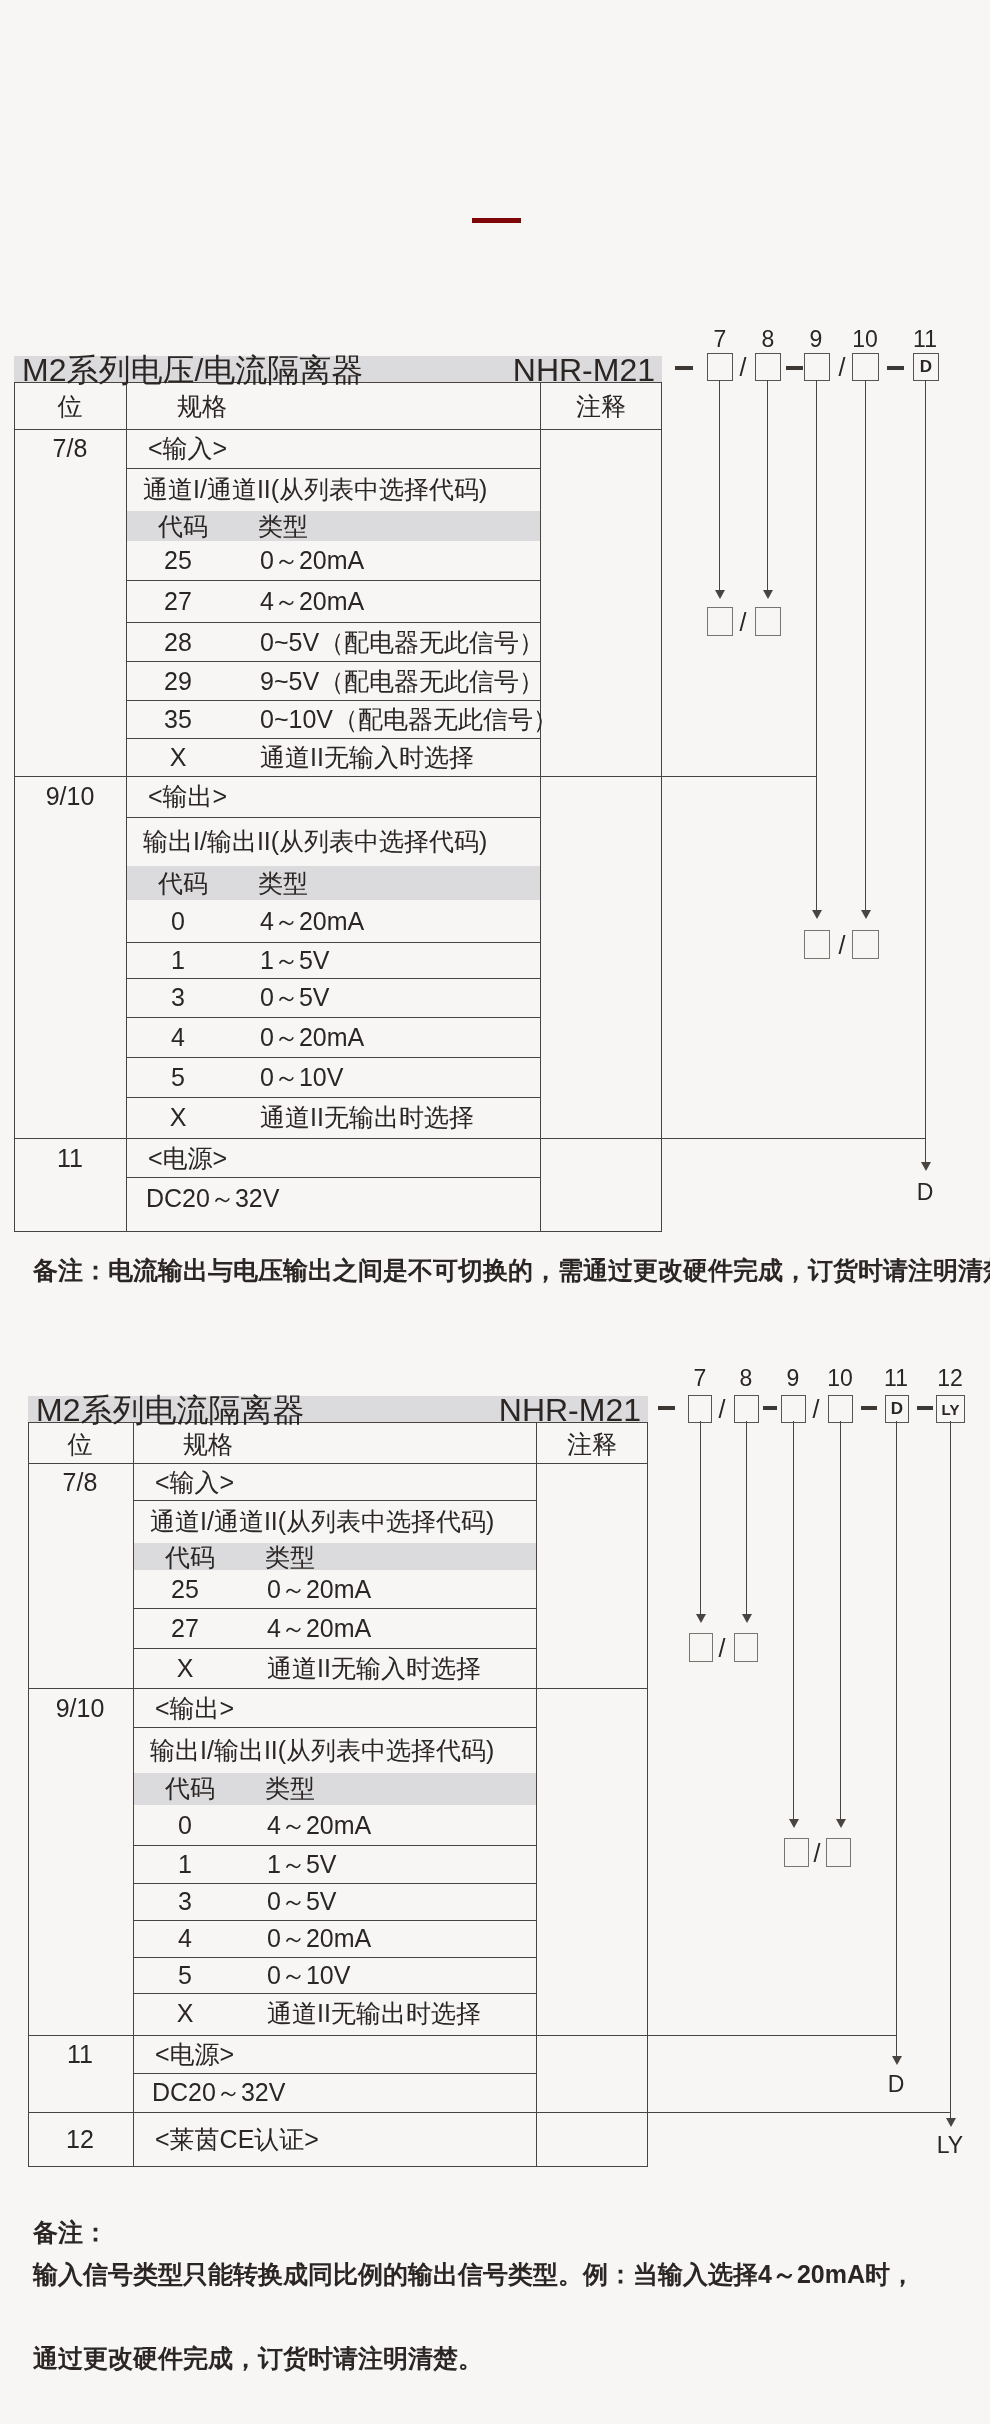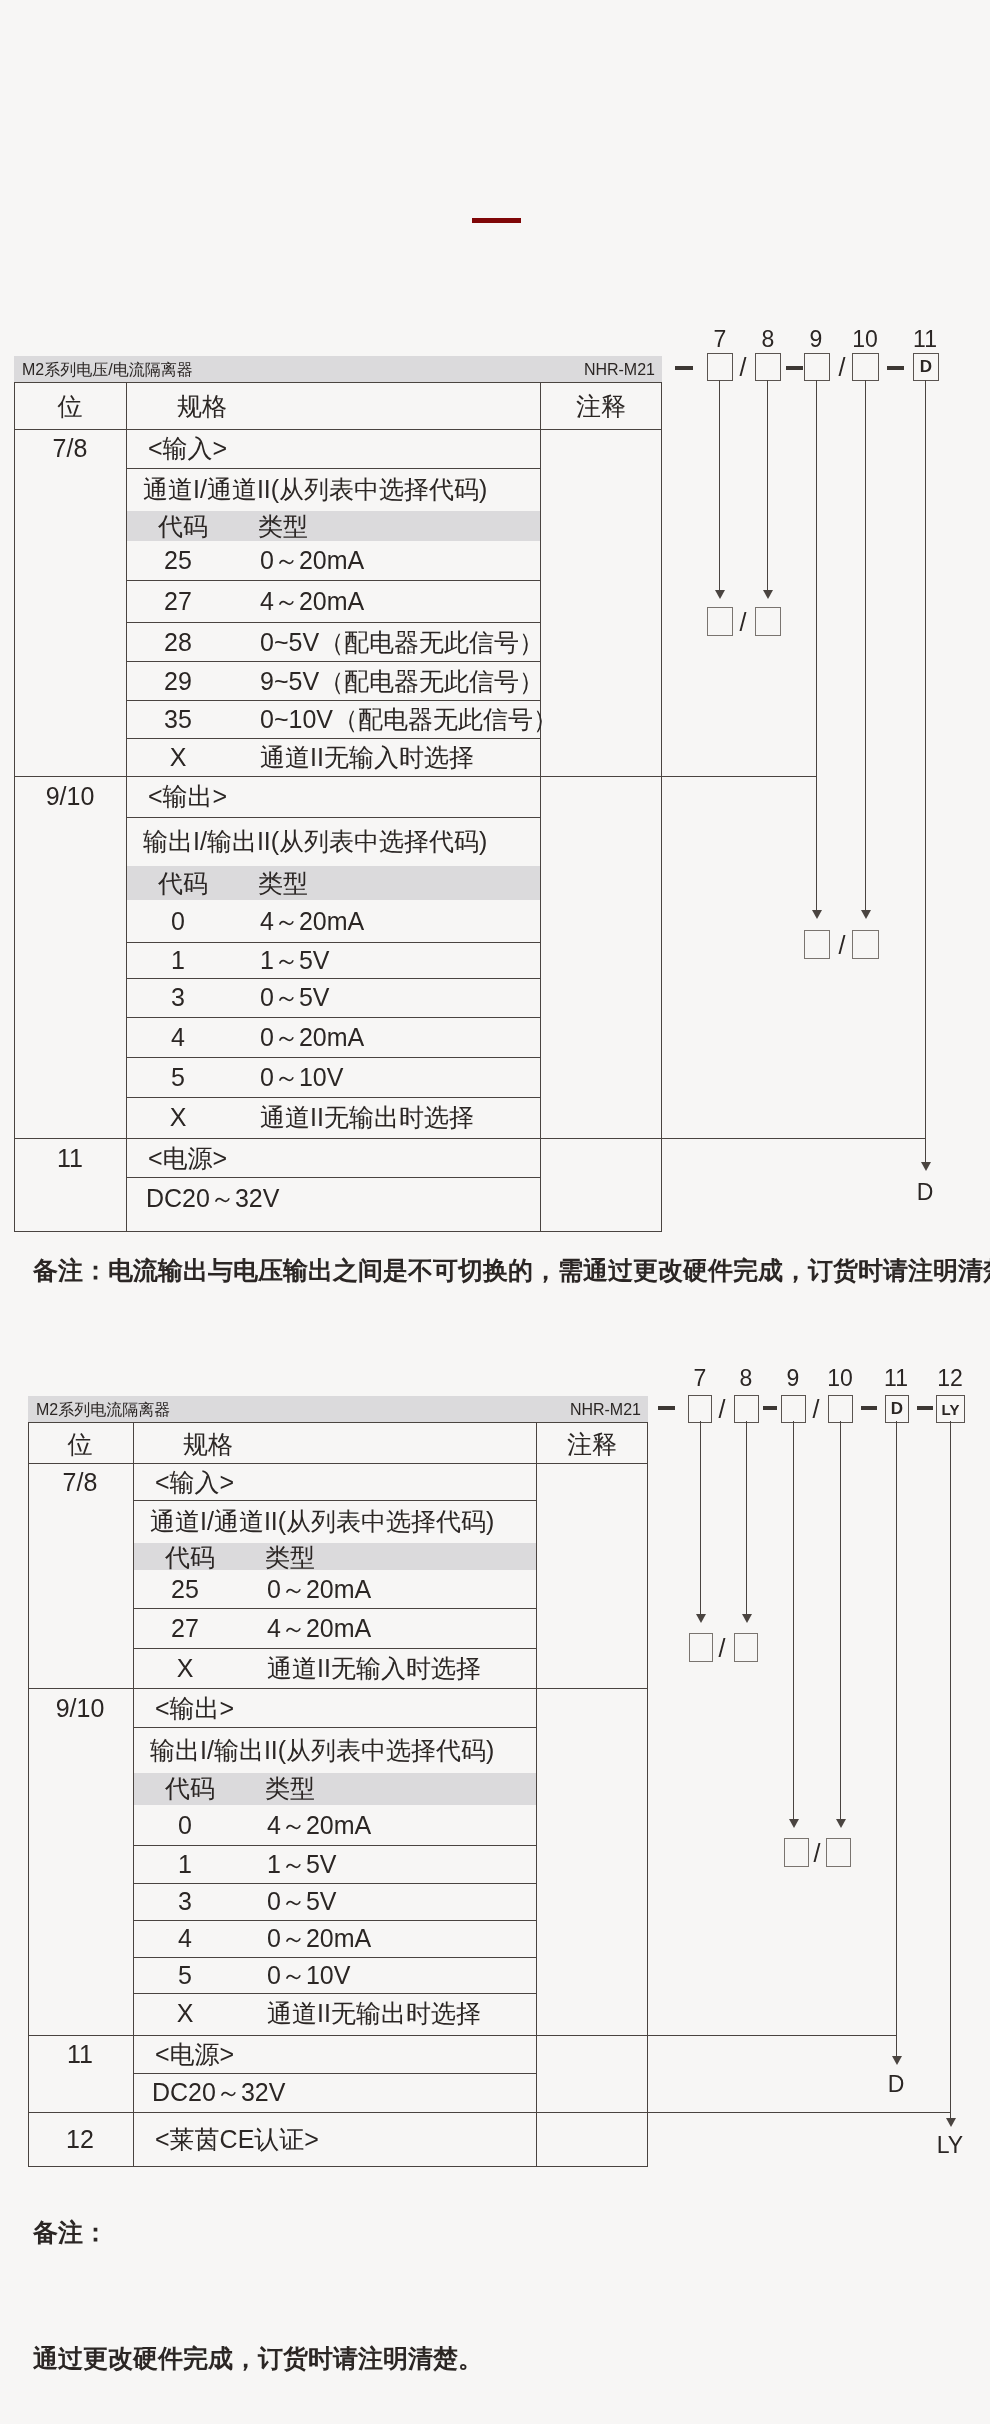--- a/index.html
+++ b/index.html
@@ -1,20 +1,20 @@
 <!DOCTYPE html>
 <html><head>
 <meta charset="utf-8">
 <style>
   html,body{margin:0;padding:0;background:#f7f6f5;}
   .page{position:relative;width:990px;height:2424px;margin:0 auto;background:#f7f6f5;
         font-family:"Liberation Sans",sans-serif;color:#2b2624;overflow:hidden;}
   .t{position:absolute;white-space:nowrap;font-size:25px;line-height:25px;color:#2b2624;}
   .ctr{transform:translateX(-50%);}
-  .b24{font-size:16px;line-height:26px;}
+  .b24{font-size:32px;line-height:26px;}
   .bold{font-weight:700;}
   .hl{position:absolute;height:1px;background:#4a4440;}
   .vl{position:absolute;width:1px;background:#4a4440;}
   .band{position:absolute;background:#dbdadc;}
   .dash{position:absolute;height:4px;background:#3d3834;}
   .dbox{position:absolute;border:1px solid #5a5450;display:flex;align-items:center;justify-content:center;
         font-size:17px;font-weight:700;color:#2b2624;background:transparent;}
   .pbox{position:absolute;border:1px solid #7a746f;background:transparent;}
   .arr{position:absolute;width:0;height:0;border-left:5px solid transparent;border-right:5px solid transparent;border-top:9px solid #4a4440;}
   .digit{position:absolute;font-size:23px;line-height:24px;transform:translateX(-50%);}
@@ -250,15 +250,16 @@
   <div class="vl" style="left:896px;top:1421px;height:635px;"></div>
   <div class="vl" style="left:950px;top:1421px;height:697px;"></div>
   <div class="hl" style="left:648px;top:2035px;width:248px;"></div>
   <div class="hl" style="left:648px;top:2112px;width:302px;"></div>
   <div class="arr" style="left:892px;top:2056px;"></div>
   <div class="digit" style="left:896px;top:2072px;">D</div>
   <div class="arr" style="left:946px;top:2118px;"></div>
   <div class="digit" style="left:950px;top:2133px;">LY</div>
 
   <div class="t bold" style="left:33px;top:2220px;">备注：</div>
+  <div class="t bold" style="left:33px;top:2262px;">输入信号类型只能转换成同比例的输出信号类型。例：当输入选择4～20mA时，</div>
   <div class="t bold" style="left:33px;top:2346px;">通过更改硬件完成，订货时请注明清楚。</div>
 
 </div>
 
 </body></html>

